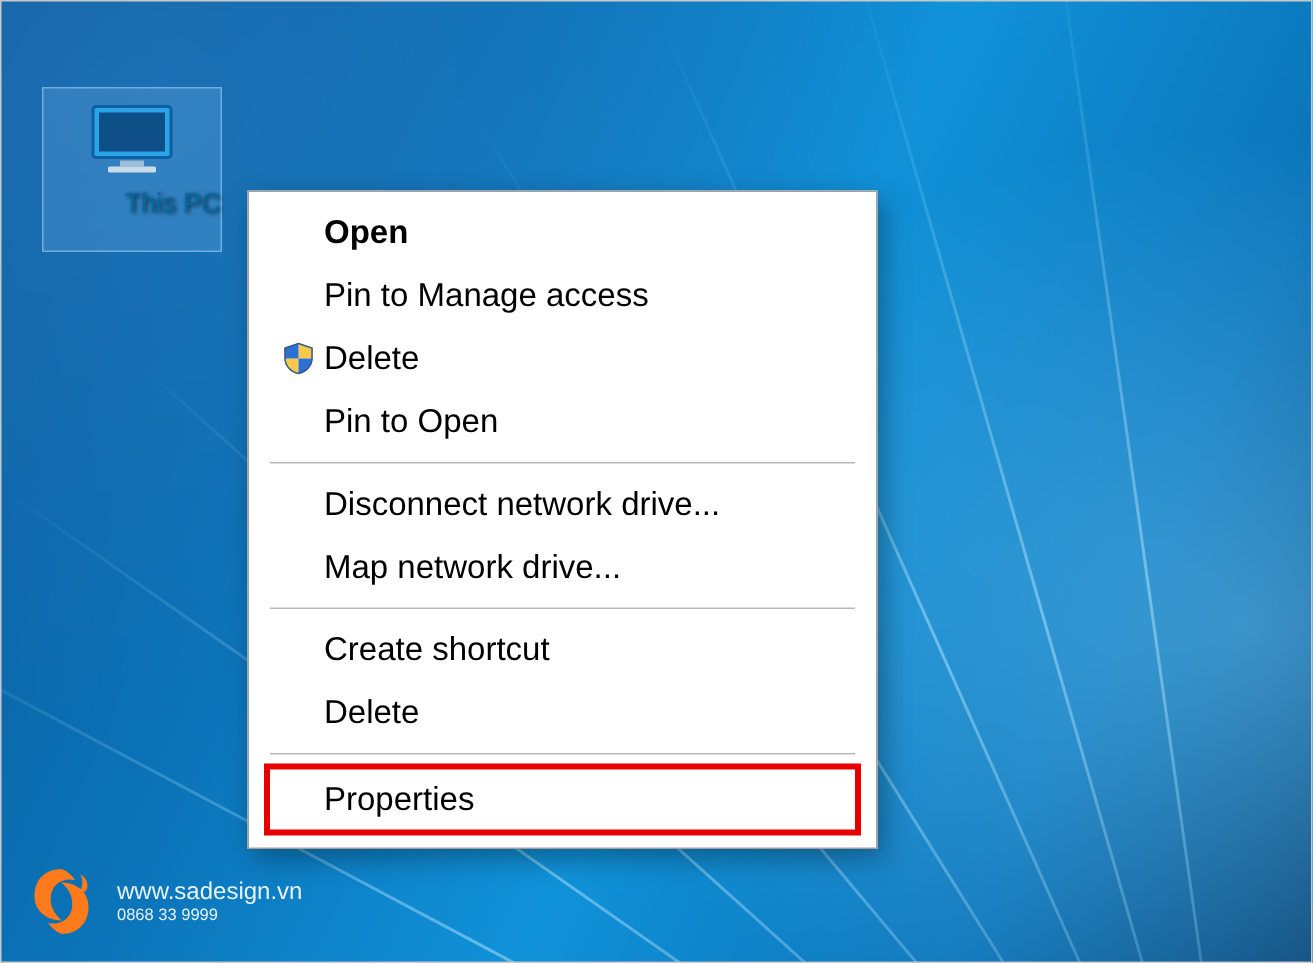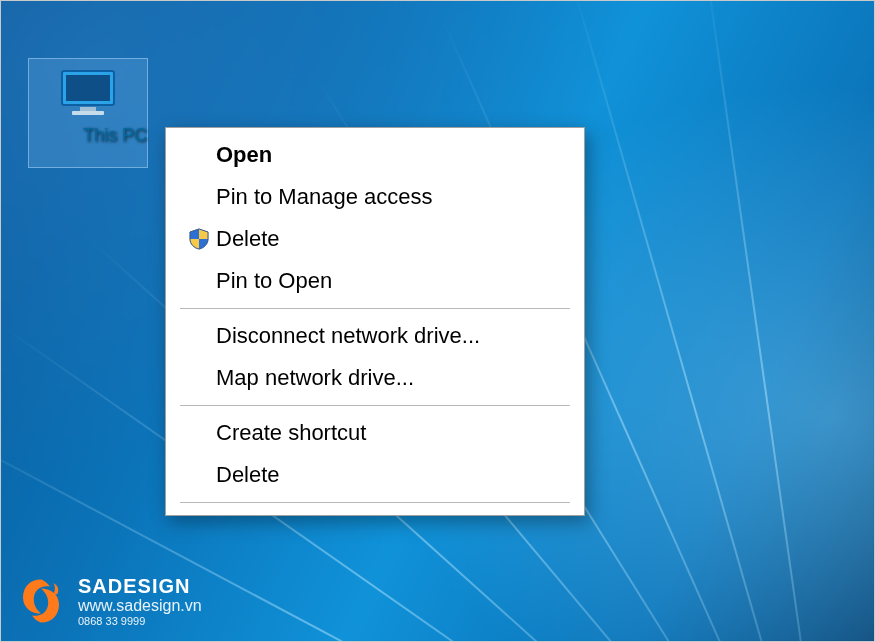--- a/index.html
+++ b/index.html
@@ -186,28 +186,31 @@
     <span class="icon-slot"></span>
     <span class="label">Create shortcut</span>
   </div>
   <div class="menu-item">
     <span class="icon-slot"></span>
     <span class="label">Delete</span>
   </div>
 
   <div class="menu-sep"></div>
 
+  <div class="menu-item highlight">
+    <span class="icon-slot"></span>
+    <span class="label">Properties</span>
+  </div>
 </div>
 
 <div class="watermark">
   <svg class="logo-svg" viewBox="0 0 60 60">
     <path d="M30 6 C18 6 10 14 10 26 C10 38 20 44 30 44 C26 40 22 36 22 28 C22 18 30 12 40 14 C36 8 30 6 30 6 Z
              M30 54 C42 54 50 46 50 34 C50 22 40 16 30 16 C34 20 38 24 38 32 C38 42 30 48 20 46 C24 52 30 54 30 54 Z" fill="#ff7a1a"></path>
     <path d="M44 10 C52 14 50 26 44 22 C46 18 46 14 44 10 Z" fill="#ff7a1a"></path>
   </svg>
   <div class="wm-text">
-    <span class="brand">SADESIGN</span>
     <span class="url">www.sadesign.vn</span>
     <span class="phone">0868 33 9999</span>
   </div>
 </div>
 
 <div class="frame-border"></div>
 
 </body></html>

